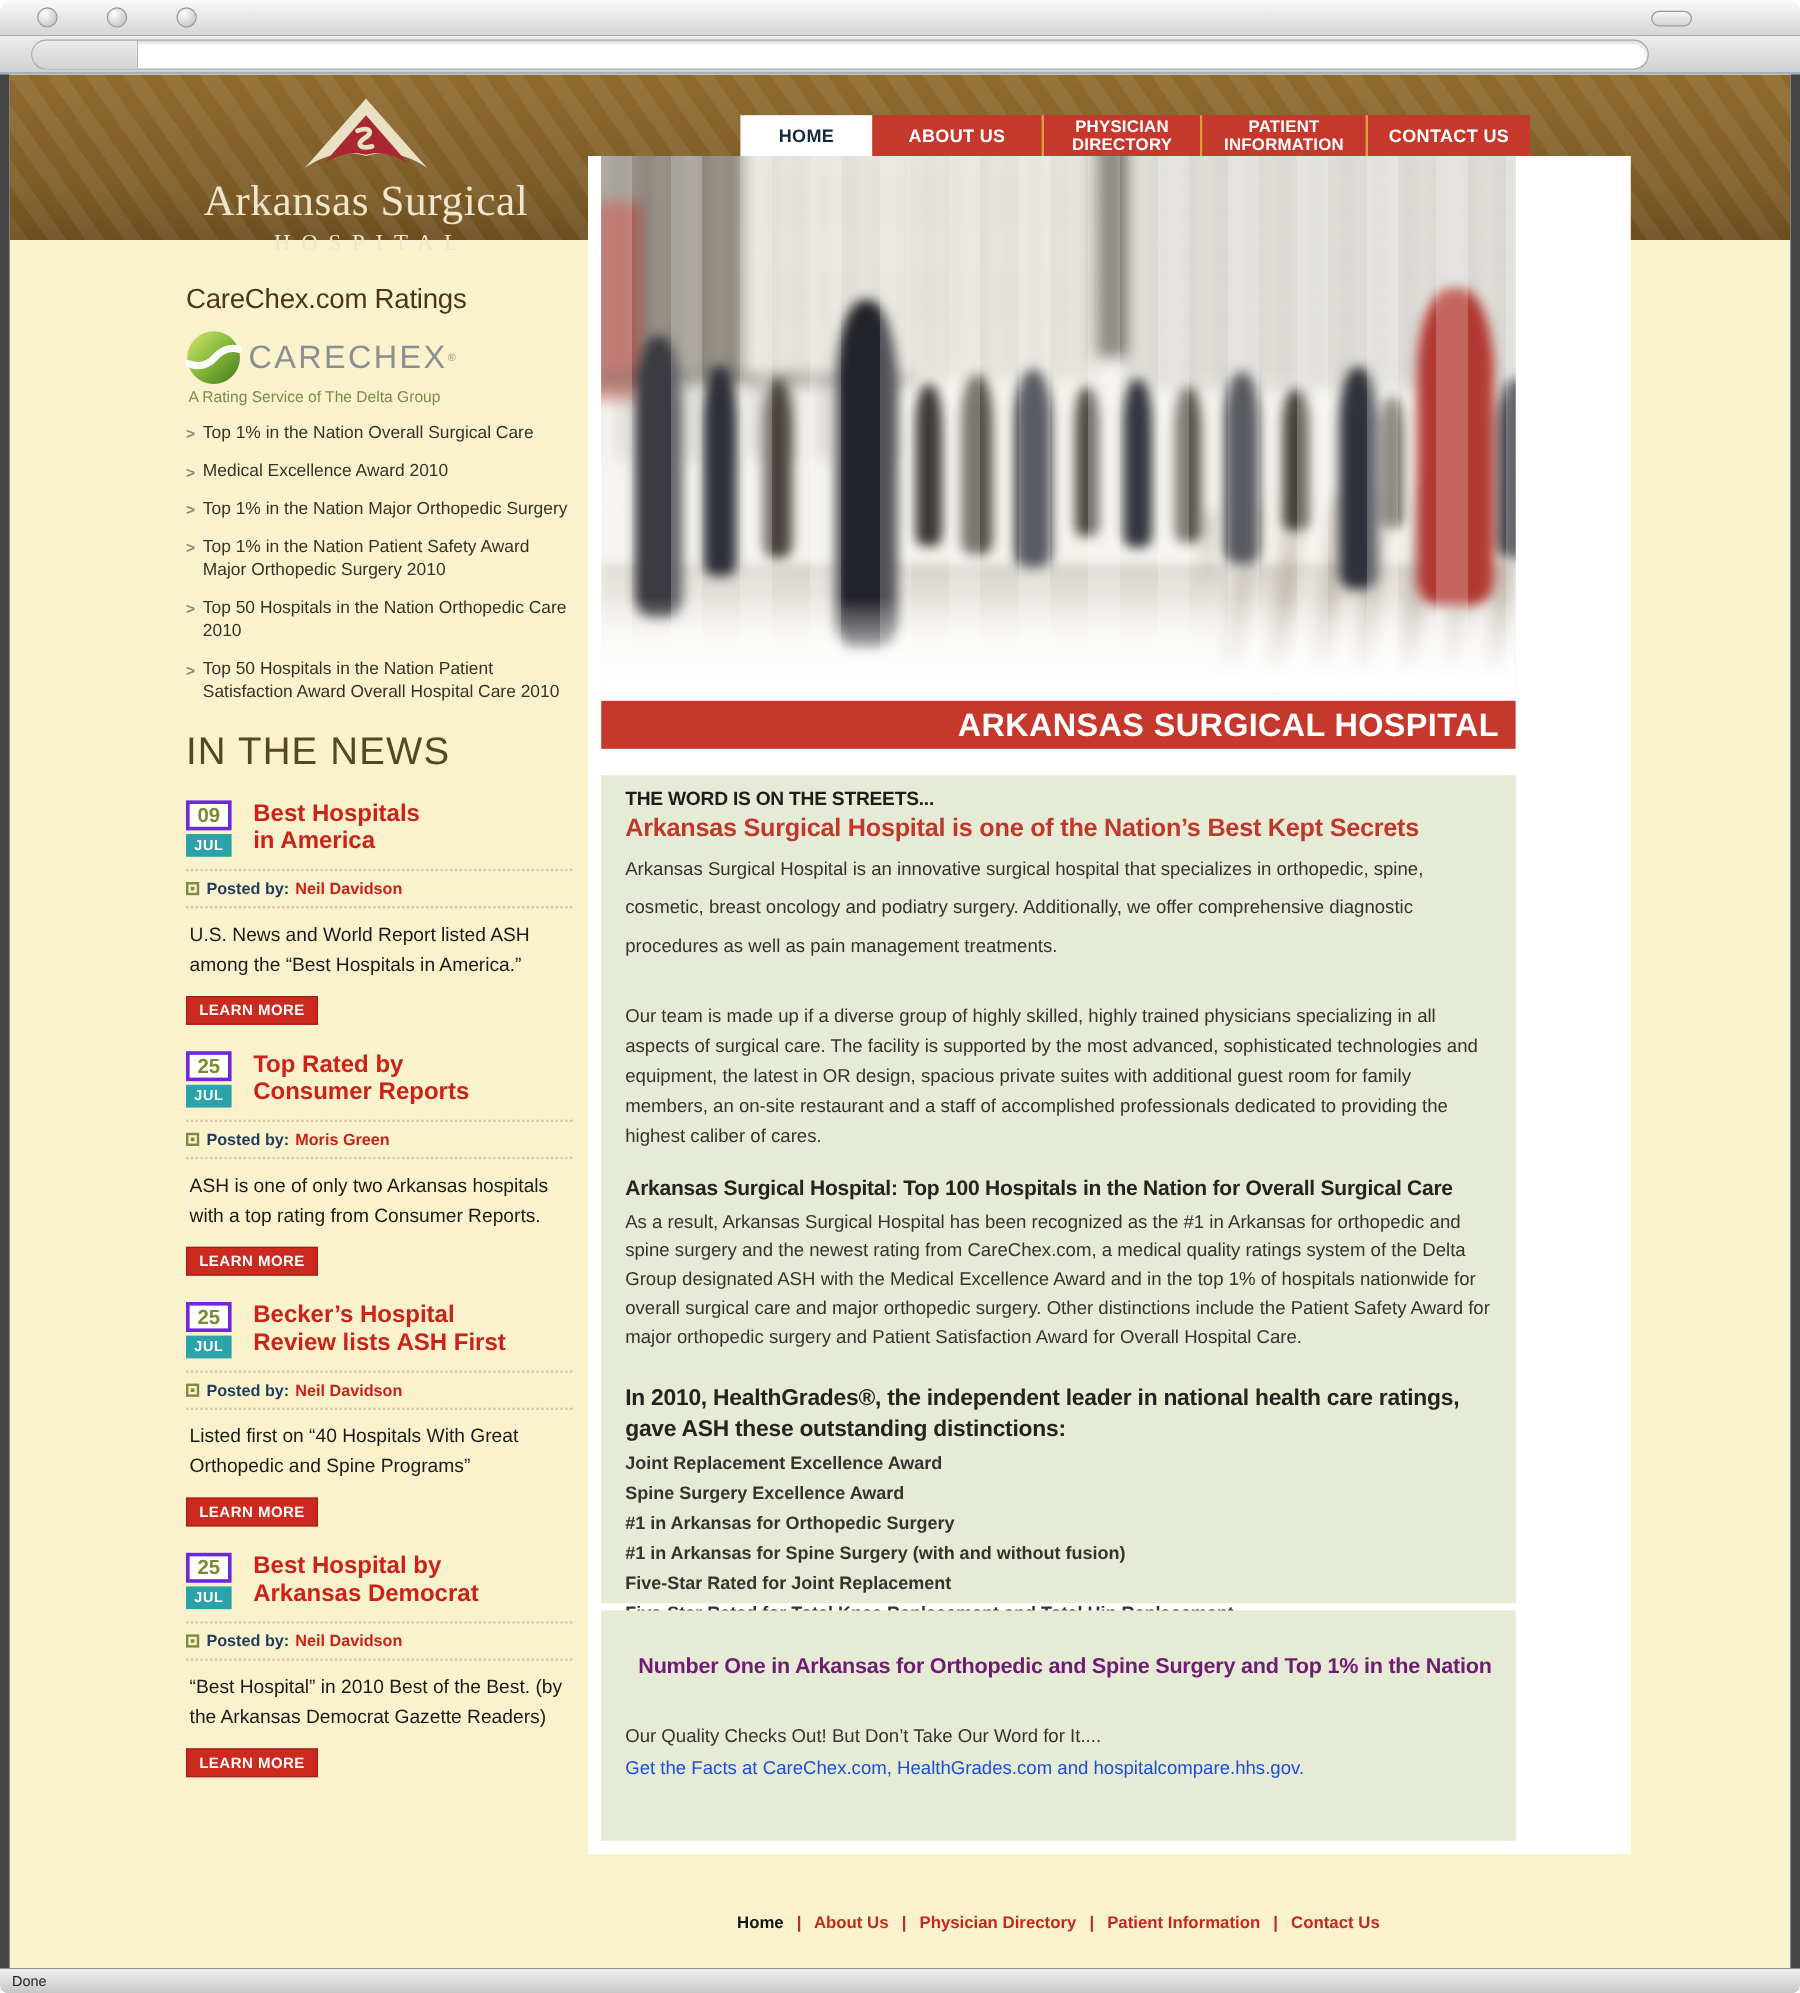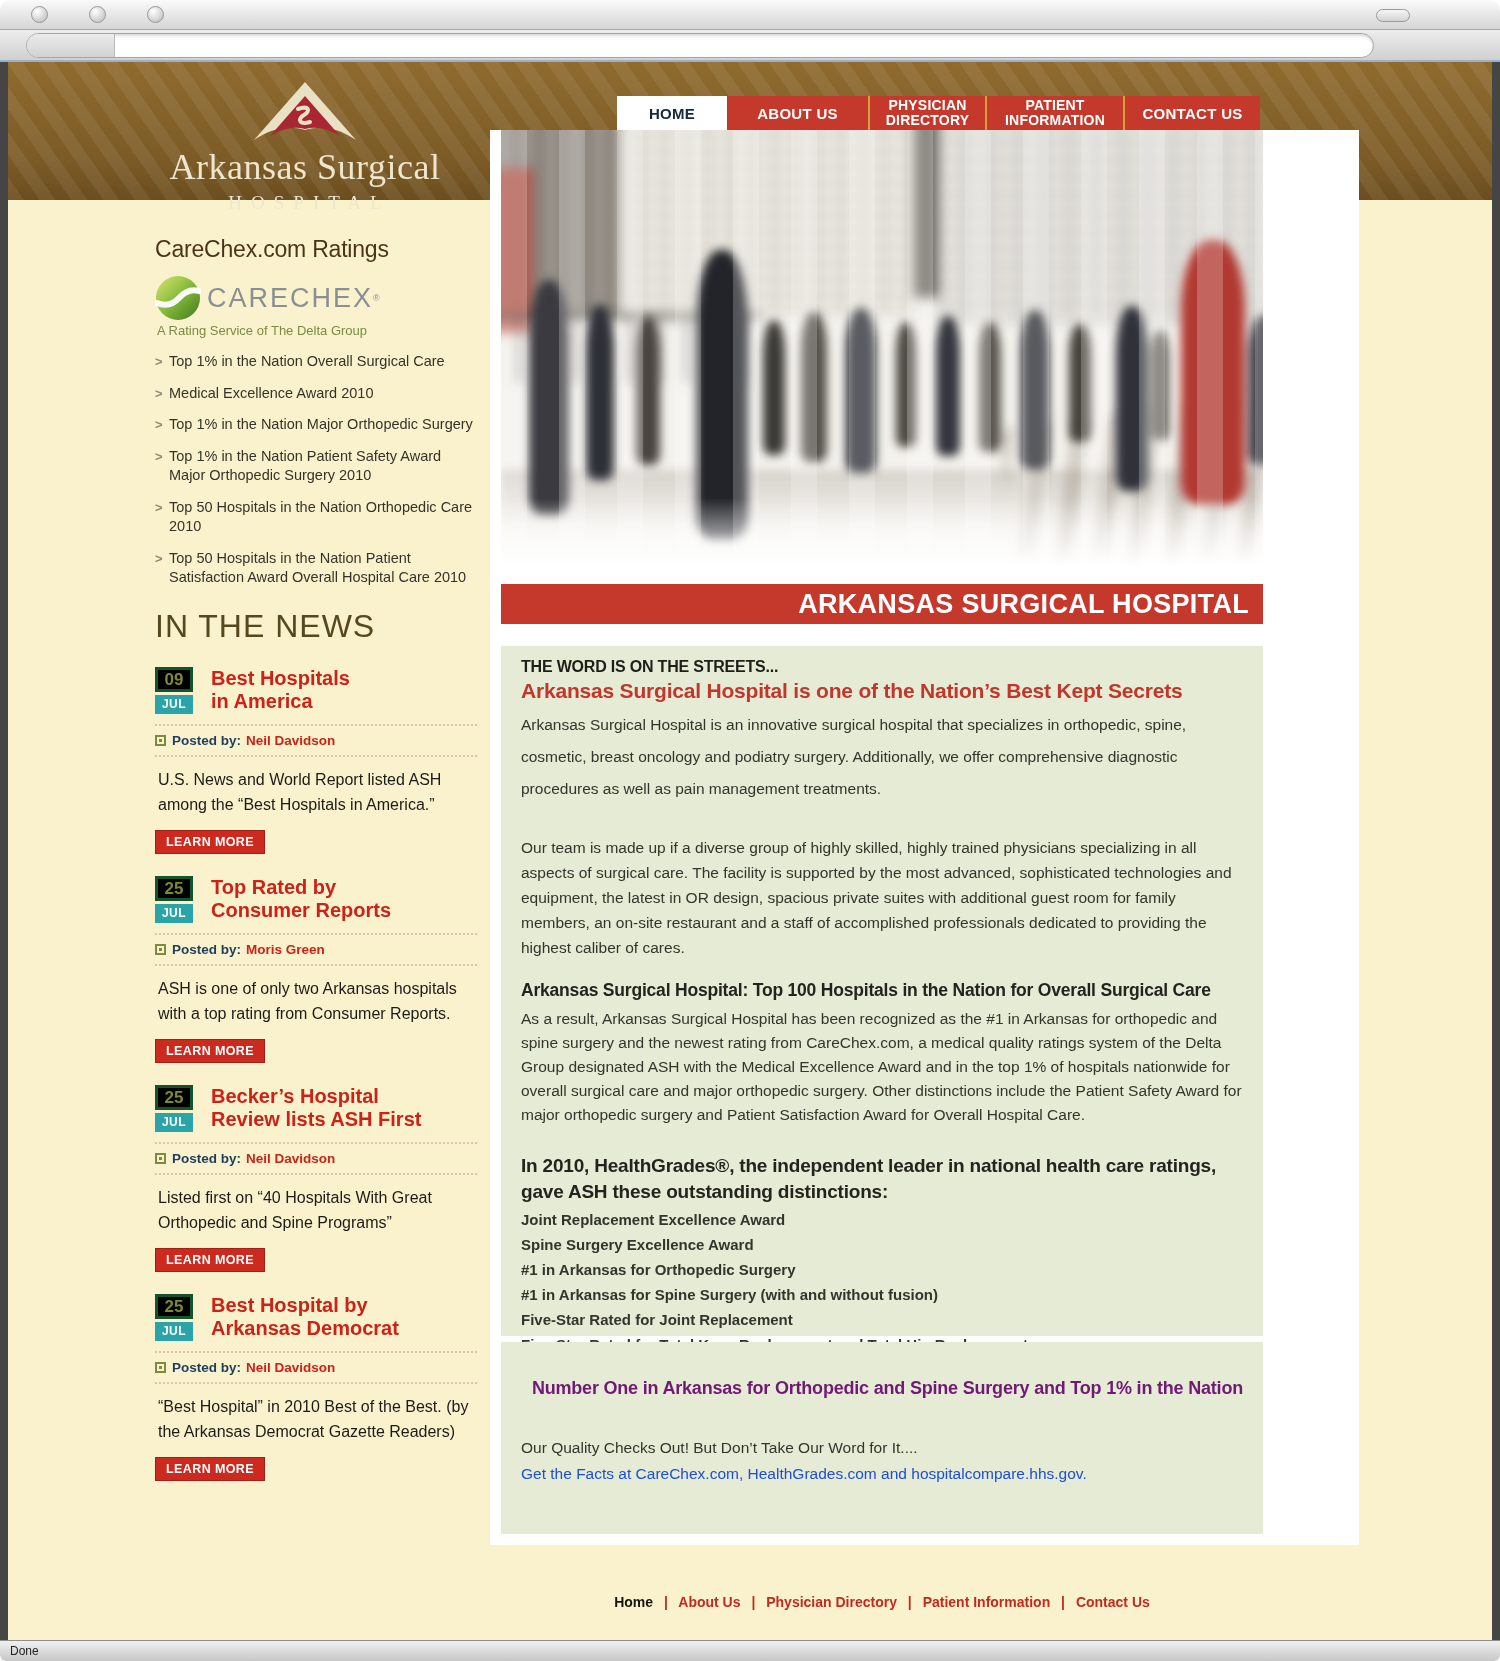--- a/index.html
+++ b/index.html
@@ -41,40 +41,40 @@
   .logo-sub  { font-family:"Liberation Serif", serif; font-size:19px; color:#EFE6CD; letter-spacing:9px; text-indent:9px; margin-top:4px; }
 
   .nav { position:absolute; left:609px; top:34px; height:34px; display:flex; z-index:30; }
   .tab { height:34px; display:flex; flex-direction:column; justify-content:center; align-items:center;
     font-weight:bold; color:#fff; cursor:pointer; }
   .tab.red { background:#C5392D; border-right:2px solid #DB9E3E; }
   .tab.red:last-child { border-right:none; }
   .tab.home { background:#fff; color:#13293F; width:110px; font-size:15px; letter-spacing:.3px; }
   .tab .l1 { font-size:14px; line-height:15px; letter-spacing:.2px; }
   .tab .one { font-size:15px; letter-spacing:.3px; }
-  .w-about{width:143px;} .w-phys{width:117px;} .w-pat{width:138px;} .w-contact{width:135px;}
+  .w-about{width:143px;} .w-phys{width:132px;} .w-pat{width:138px;} .w-contact{width:135px;}
 
   
   .sidebar { position:absolute; left:147px; top:174px; width:322px; }
   .ratings-title { font-size:23px; color:#4A351C; letter-spacing:-.2px; }
   .carechex { margin-top:12px; }
   .cc-row { display:flex; align-items:center; }
   .cc-name { font-size:27px; color:#8A8F92; letter-spacing:2px; margin-left:6px; }
   .cc-tm { font-size:9px; color:#8A8F92; vertical-align:top; }
   .cc-tag { font-size:13px; color:#7C8B44; margin-top:2px; margin-left:2px; }
   .ratings { margin-top:14px; }
   .rating { display:flex; margin-bottom:12px; }
   .rating .bullet { color:#8B8873; font-size:13px; line-height:19px; width:14px; flex:none; font-weight:bold; }
   .rating .rtext { font-size:14.5px; line-height:19.5px; color:#353329; }
   .news-title { font-size:32px; color:#55481F; letter-spacing:1px; margin-top:20px; }
 
   .newsitem { margin-top:22px; }
   .ni-head { display:flex; }
   .badge { width:38px; flex:none; }
-  .badge .day { width:38px; height:25px; border:3px solid #14532d; background:#000000;
+  .badge .day { width:38px; height:25px; border:3px solid #6d28d9; background:#ffffff;
     color:#7D8B2F; font-size:17px; font-weight:bold; text-align:center; line-height:20px; }
   .badge .mon { width:38px; height:19px; background:#2AA3A9; color:#fff; font-size:12px;
     font-weight:bold; text-align:center; line-height:19px; letter-spacing:.5px; margin-top:3px; }
   .ni-title { margin-left:18px; font-size:20px; line-height:23px; font-weight:bold; color:#CC2218; cursor:pointer; }
   .dotted { border-top:2px dotted #D9C5AA; margin-top:10px; }
   .posted { display:flex; align-items:center; margin-top:7px; margin-bottom:7px; }
   .post-icon { width:11px; height:11px; border:2px solid #7D8B3F; flex:none; position:relative; }
   .post-icon::after { content:""; position:absolute; left:2px; top:2px; width:3px; height:3px; background:#7D8B3F; }
   .posted .plabel { font-size:13.5px; font-weight:bold; color:#1E3D5C; margin-left:6px; }
   .posted .pauthor { font-size:13.5px; font-weight:bold; color:#CC2218; margin-left:5px; }

